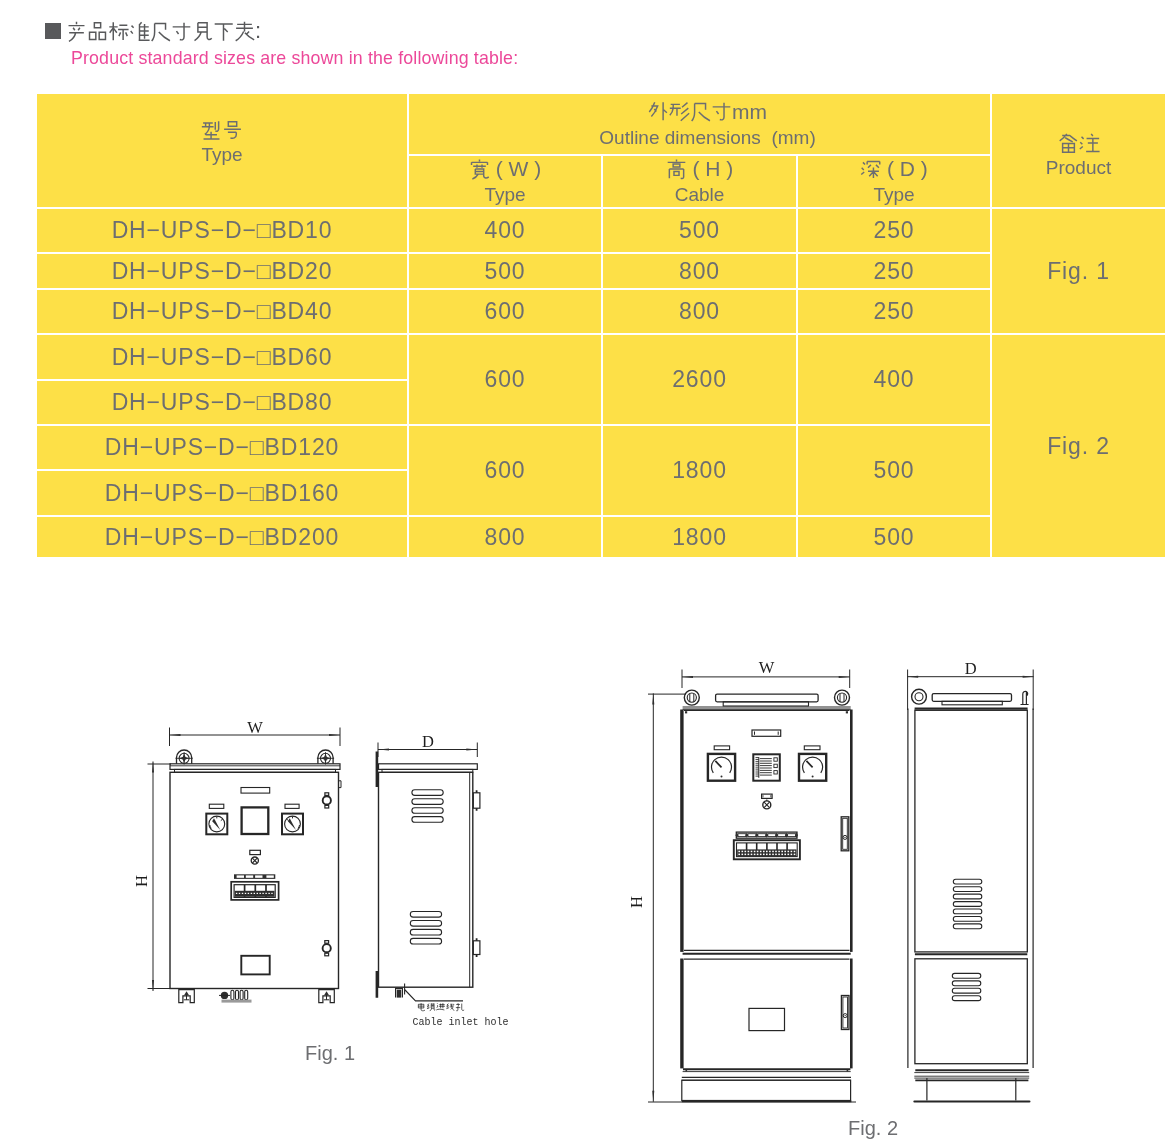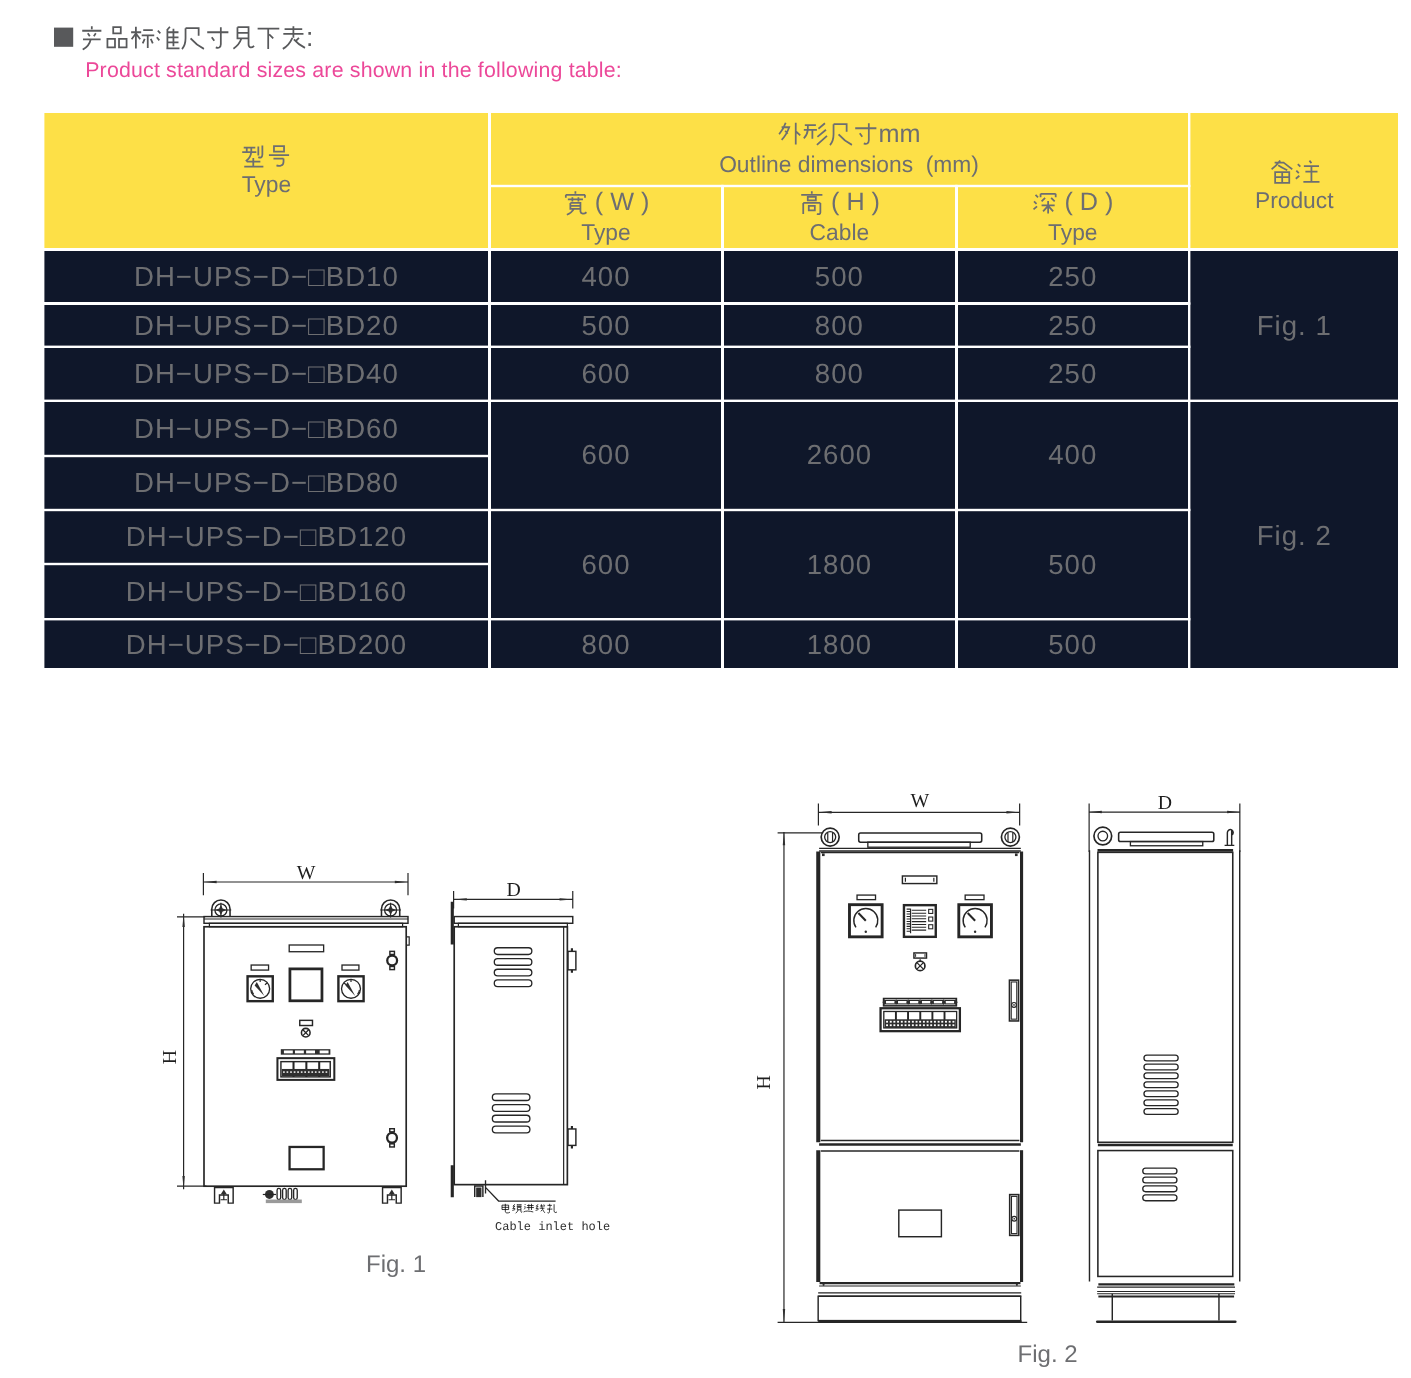--- a/index.html
+++ b/index.html
@@ -1,20 +1,20 @@
 <!DOCTYPE html>
 <html><head>
 <meta charset="utf-8">
 <style>
 html,body{margin:0;padding:0;background:#fff;}
 .page{position:relative;width:1176px;height:1148px;background:#fff;overflow:hidden;font-family:"Liberation Sans",sans-serif;}
 table.spec{border-collapse:collapse;table-layout:fixed;position:absolute;left:35px;top:92px;width:1130px;}
 table.spec td{border:2px solid #fff;padding:0;text-align:center;vertical-align:middle;color:#6d6e71;overflow:hidden;}
 table.spec td.hd{background:#fde047;}
-table.spec td.bd{background:#0f172a;font-size:23px;letter-spacing:0.85px;}
+table.spec td.bd{background:#fde047;font-size:23px;letter-spacing:0.85px;}
 .sub{font-size:19px;letter-spacing:0px;margin-top:3px;}
 .cn{display:inline-block;}
 .cn svg{display:inline-block;vertical-align:middle;}
 </style>
 </head>
 <body>
 <div class="page">
 
 <svg width="0" height="0" style="position:absolute">
 <defs>

